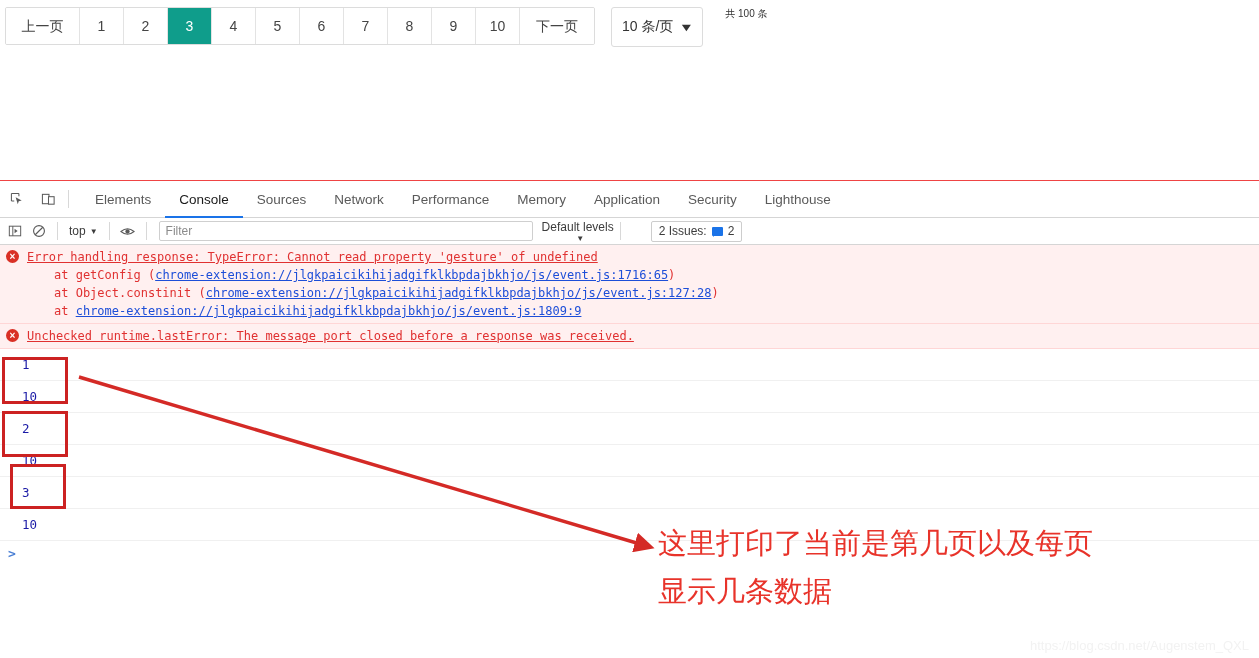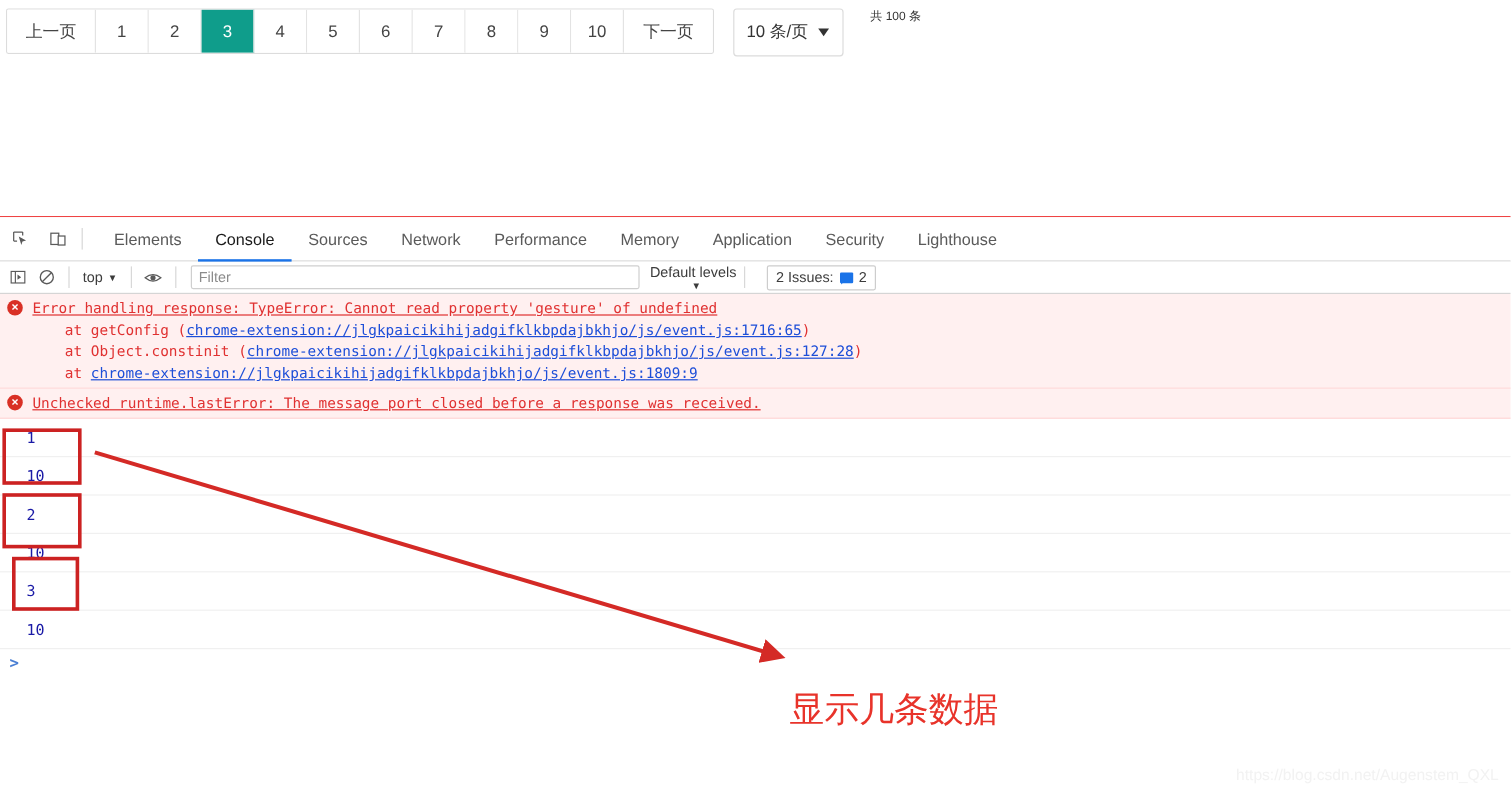--- a/index.html
+++ b/index.html
@@ -191,21 +191,21 @@
     margin-left: 9px;
     font-size: 12px;
     color: #3c3c3c;
     display: flex;
     align-items: center;
     cursor: pointer;
     flex-direction: column;
   }
   .tb-levels .caret { margin-left: 5px; font-size: 8px; }
   .tb-issues {
-    margin-left: 12px;
+    margin-left: 24px;
     height: 19px;
     border: 1px solid #cdcdcd;
     border-radius: 2px;
     display: flex;
     align-items: center;
     padding: 0 7px;
     font-size: 12px;
     color: #3c3c3c;
     cursor: pointer;
     background: #fff;
@@ -475,16 +475,17 @@
 
   <svg id="anno-svg">
     <defs>
       <marker id="arrowhead" markerWidth="6" markerHeight="6" refX="4.6" refY="3" orient="auto">
         <path d="M0,0 L6,3 L0,6 Z" fill="#d42a26"></path>
       </marker>
     </defs>
     <line x1="79" y1="377" x2="650" y2="547" stroke="#d42a26" stroke-width="3.4" marker-end="url(#arrowhead)"></line>
   </svg>
 
+  <div class="anno-text" style="left:658px; top:523px;">这里打印了当前是第几页以及每页</div>
   <div class="anno-text" style="left:658px; top:571px;">显示几条数据</div>
 
   <div class="watermark">https://blog.csdn.net/Augenstem_QXL</div>
 </div>
 
 </body></html>

